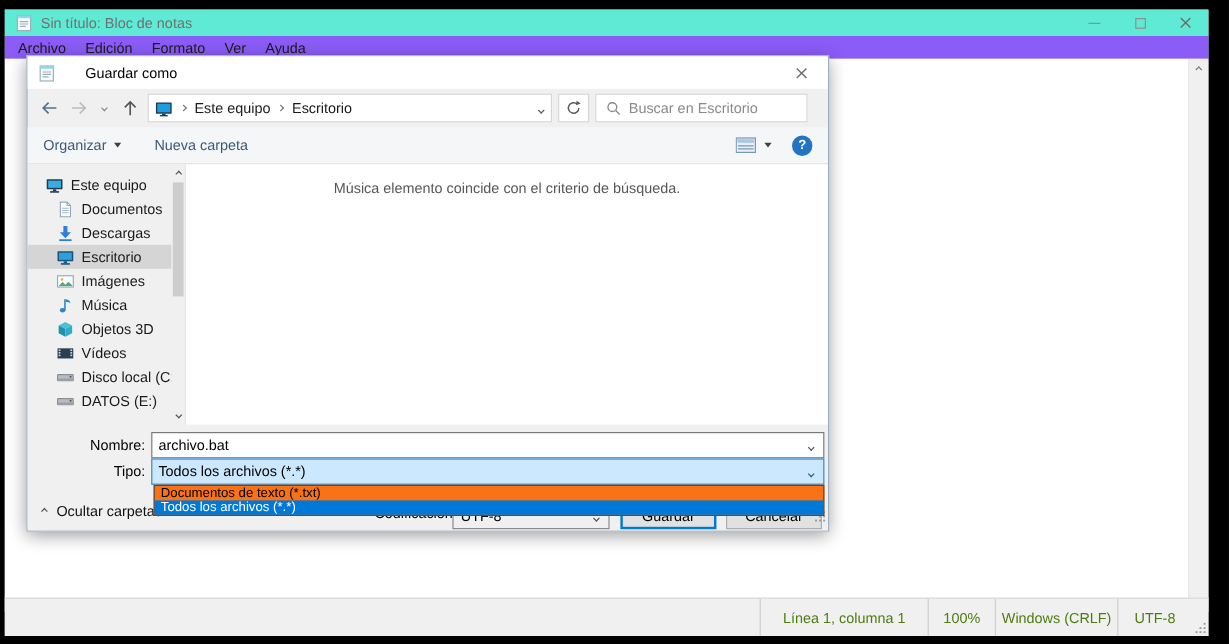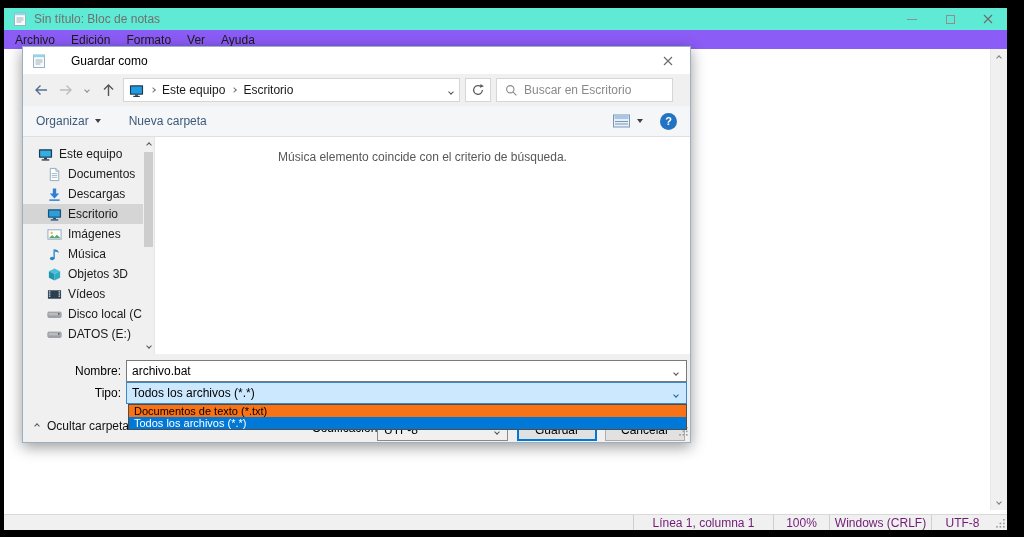--- a/index.html
+++ b/index.html
@@ -12,21 +12,21 @@
   .np-controls { margin-left:auto; display:flex; height:100%; }
   .np-ctl { width:38px; height:100%; display:flex; align-items:center; justify-content:center; }
   .min-shape { width:10px; height:1px; background:#8f8f8f; }
   .max-shape { width:9px; height:9px; border:1px solid #8f8f8f; }
   .np-menubar { height:19px; display:flex; align-items:center; font-size:12px; color:#1b1b1b; padding-left:3px; background:#8b5cf6;text-align:center; }
   .menu-item { padding:2px 8px; cursor:default; }
   .np-textarea { position:absolute; left:0; top:41px; right:17px; bottom:20px; background:#fff; }
   .np-scrollbar { position:absolute; right:0; top:41px; bottom:20px; width:17px; background:#f0f0f0; border-left:1px solid #e8e8e8; }
   .np-scrollbar .sb-arrow { position:absolute; left:0; width:100%; height:17px; display:flex; align-items:center; justify-content:center; color:#7a7a7a; }
   .np-scrollbar .sb-arrow.top { top:0; } .np-scrollbar .sb-arrow.bottom { bottom:0; }
-  .np-statusbar { position:absolute; left:0; right:0; bottom:0; height:16px; background:#f0f0f0; border-top:1px solid #d9d9d9; display:flex; align-items:stretch; font-size:12px; color:#701a75; }
+  .np-statusbar { position:absolute; left:0; right:0; bottom:0; height:32px; background:#f0f0f0; border-top:1px solid #d9d9d9; display:flex; align-items:stretch; font-size:12px; color:#4d7c0f; }
   .sb-spacer { flex:1; }
   .sb-seg { border-left:1px solid #cfcfcf; display:flex; align-items:center; justify-content:center; padding:0 10px; white-space:nowrap; }
   .sb-seg.w1 { width:140px; } .sb-seg.w2 { width:56px; } .sb-seg.w3 { width:102px; } .sb-seg.w4 { width:62px; }
   .sb-gripbox { width:14px; display:flex; align-items:flex-end; justify-content:flex-end; padding:0 2px 2px 0; }
 
   
   .chev { display:inline-block; width:5px; height:5px; border-right:1.4px solid currentColor; border-bottom:1.4px solid currentColor; }
   .chev.down { transform:rotate(45deg); }
   .chev.up { transform:rotate(225deg); }
   .chev.right { transform:rotate(-45deg); }

